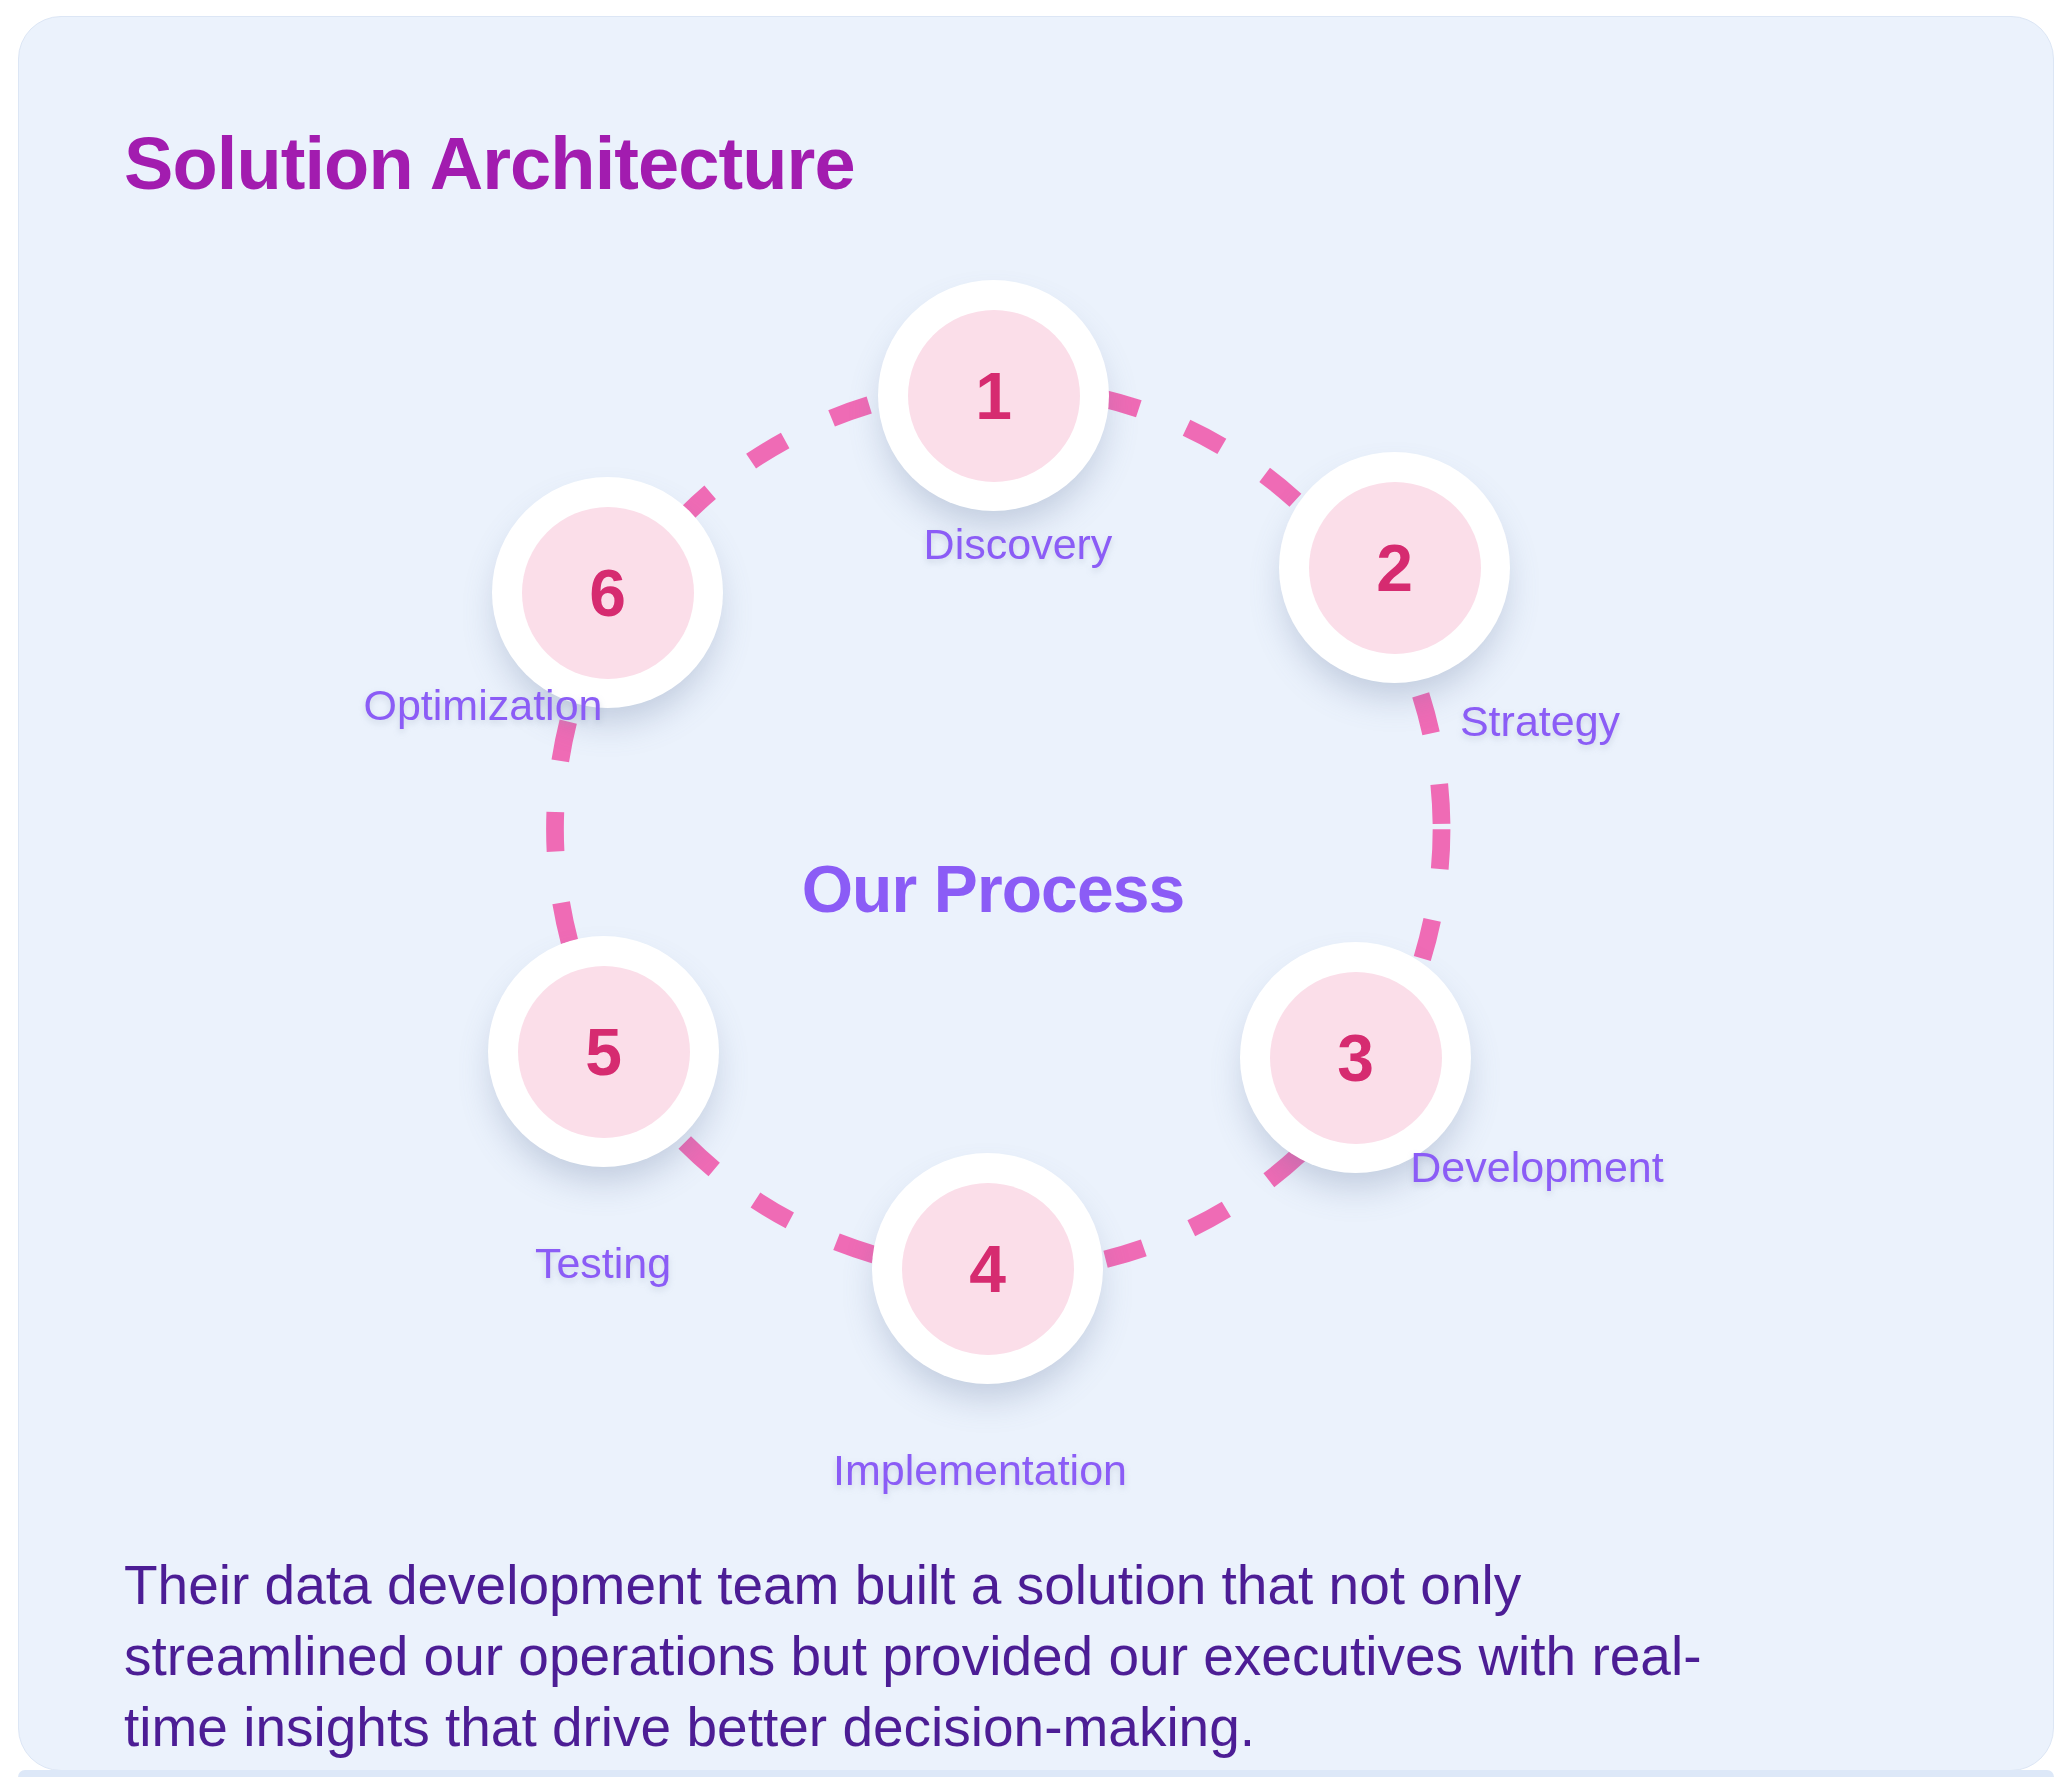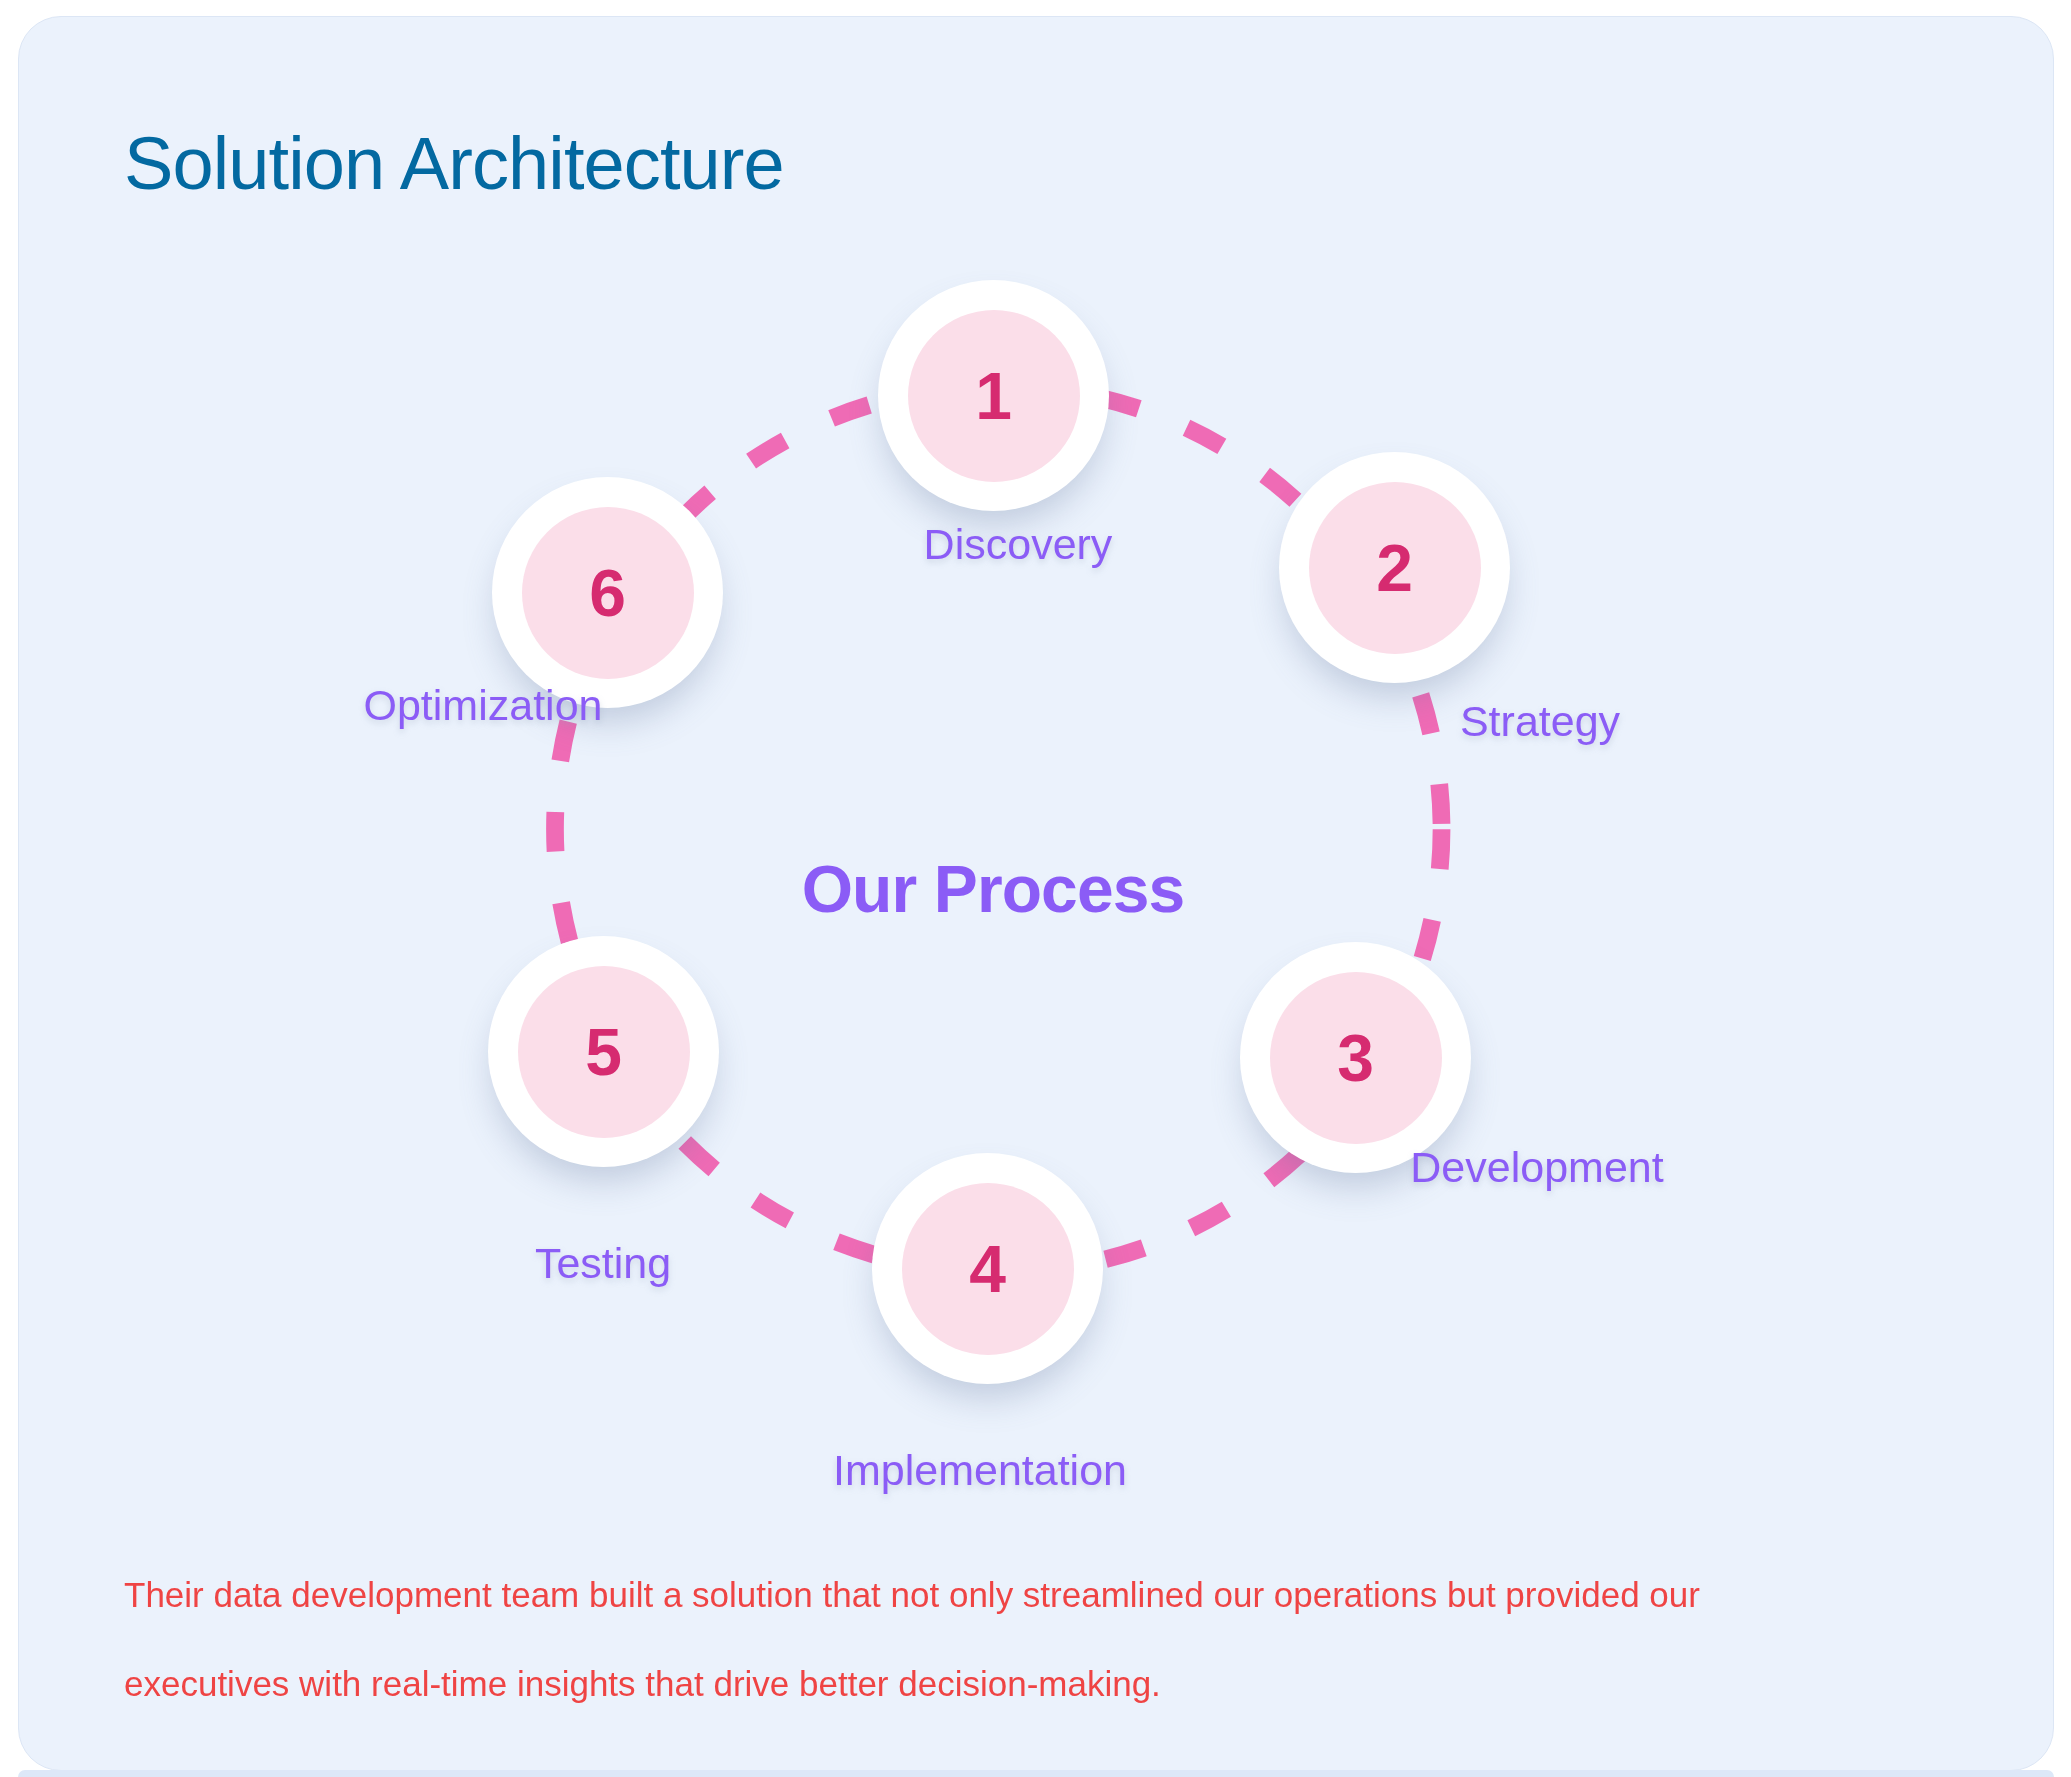--- a/index.html
+++ b/index.html
@@ -21,23 +21,23 @@
     position: absolute;
     left: 17.7px; bottom: 0;
     width: 2036px; height: 7px;
     background: #DDE8F8;
     border-radius: 7px 7px 0 0;
   }
   .page-title {
     position: absolute;
     left: 124px; top: 121px;
     font-size: 74px;
-    font-weight: 400;
+    font-weight: 700;
     letter-spacing: -0.9px;
-    color: #0369a1;
+    color: #a21caf;
   }
   .diagram { position: absolute; left: 0; top: 0; width: 2071px; height: 1778px; }
   .dash-ring { position: absolute; left: 0; top: 0; }
   .node {
     position: absolute;
     width: 231px; height: 231px;
     background: #ffffff;
     border-radius: 50%;
     box-shadow: 0 19.5px 34px -5.3px rgba(96, 115, 155, 0.30);
     display: flex; align-items: center; justify-content: center;
@@ -82,24 +82,24 @@
     font-weight: 700;
     letter-spacing: -0.9px;
     color: #8b5cf6;
     white-space: nowrap;
     margin-top: 40px;
   }
   .testimonial {
     position: absolute;
     left: 124px; top: 1550px;
     width: 1623px;
-    font-size: 35px;
-    line-height: 89px;
+    font-size: 55px;
+    line-height: 71px;
     font-weight: 400;
-    color: #ef4444;
+    color: #4c1d95;
   }
 </style>
 </head>
 <body>
 
 <div class="card"></div>
 
 <h1 class="page-title">Solution Architecture</h1>
 
 <div class="diagram">

